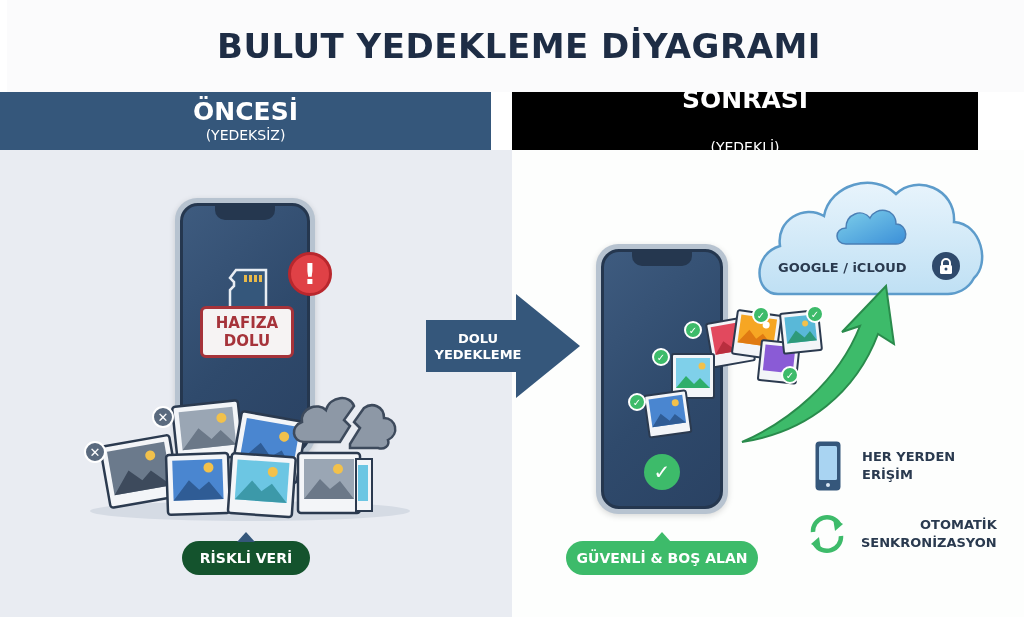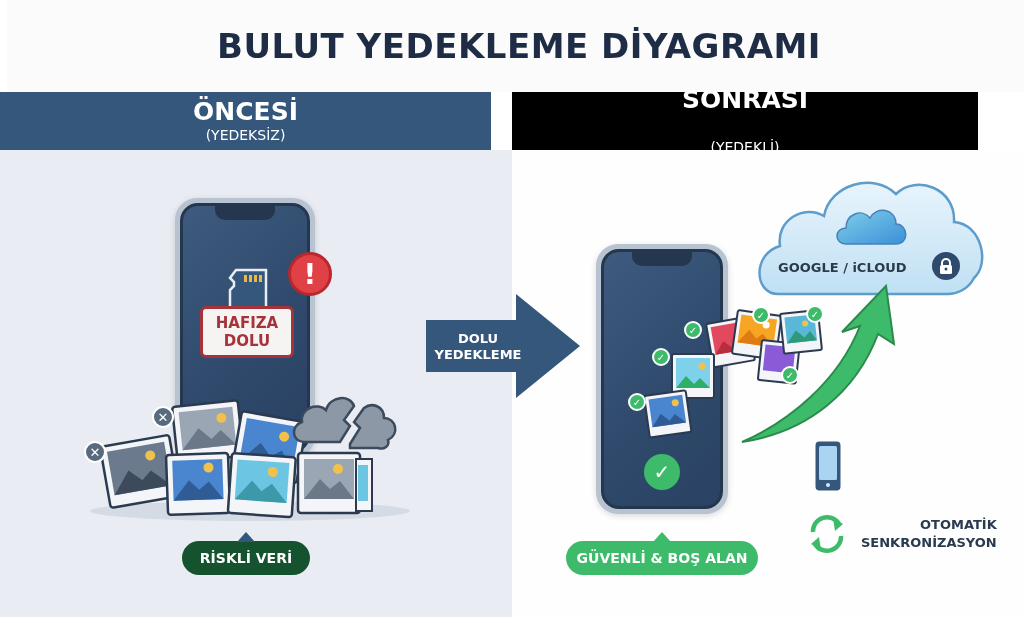--- a/index.html
+++ b/index.html
@@ -290,20 +290,24 @@
 <div class="check" style="left:628px; top:393px; width:18px; height:18px; font-size:10px;">✓</div>
 
 <div class="pill safe">GÜVENLİ &amp; BOŞ ALAN</div>
 
 <div class="feature" style="left:814px; top:440px;">
   <svg width="28" height="52" viewBox="0 0 28 52">
     <rect x="1.5" y="1.5" width="25" height="49" rx="4" fill="#35577b"></rect>
     <rect x="5" y="6" width="18" height="34" rx="1.5" fill="#a9d4f2"></rect>
     <circle cx="14" cy="45" r="2" fill="#d8e6f3"></circle>
   </svg>
+  <div class="text" style="margin-left:20px;">
+    <div>HER YERDEN</div>
+    <div>ERİŞİM</div>
+  </div>
 </div>
 
 <div class="feature" style="left:805px; top:512px;">
   <svg width="44" height="44" viewBox="0 0 44 44">
     <path d="M8 20 A14 14 0 0 1 34 12" fill="none" stroke="#3dbb6a" stroke-width="4.5"></path>
     <path d="M28 6 L38 12 L30 19 Z" fill="#3dbb6a"></path>
     <path d="M36 24 A14 14 0 0 1 10 32" fill="none" stroke="#3dbb6a" stroke-width="4.5"></path>
     <path d="M16 38 L6 32 L14 25 Z" fill="#3dbb6a"></path>
   </svg>
   <div class="text" style="margin-left:12px;text-align:right;">

